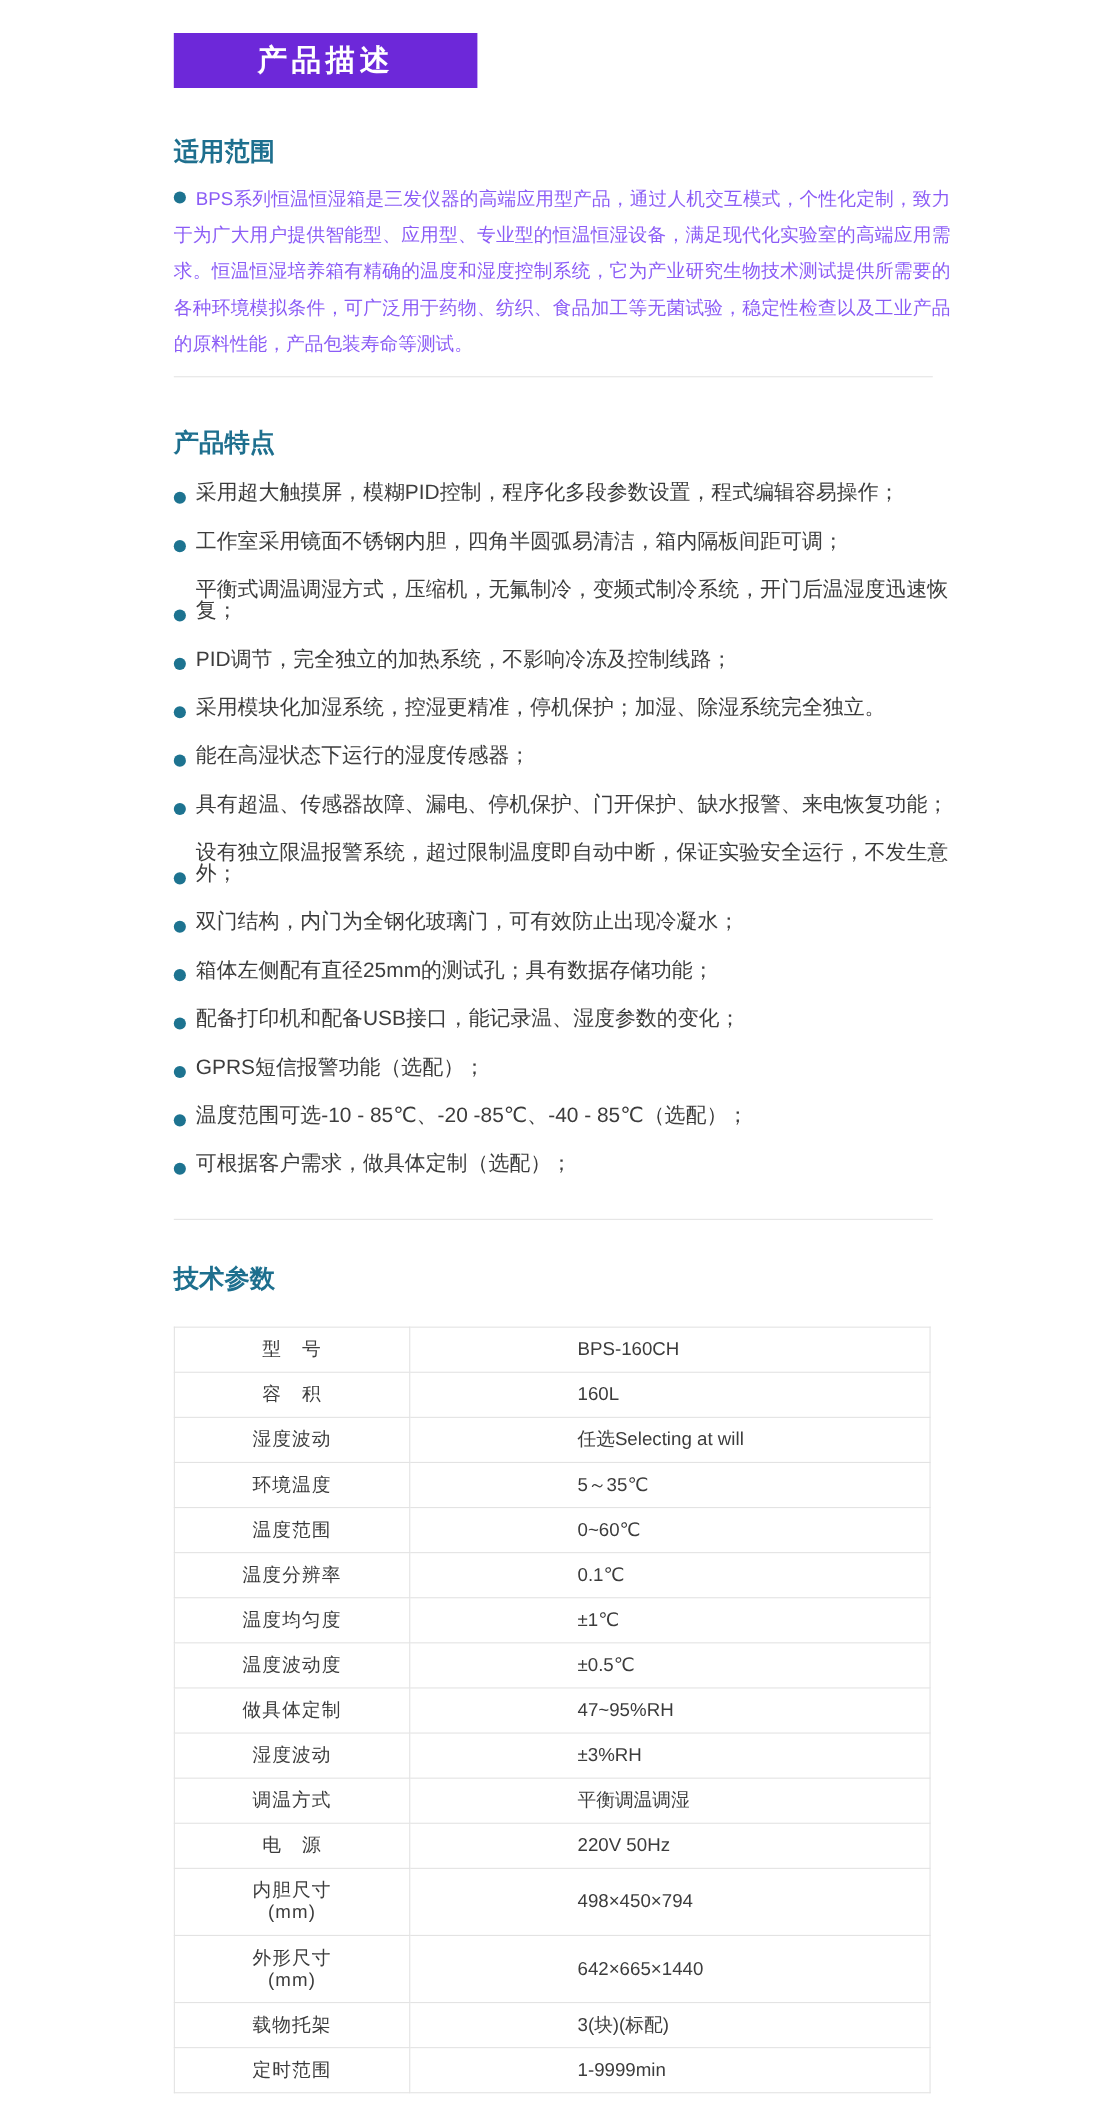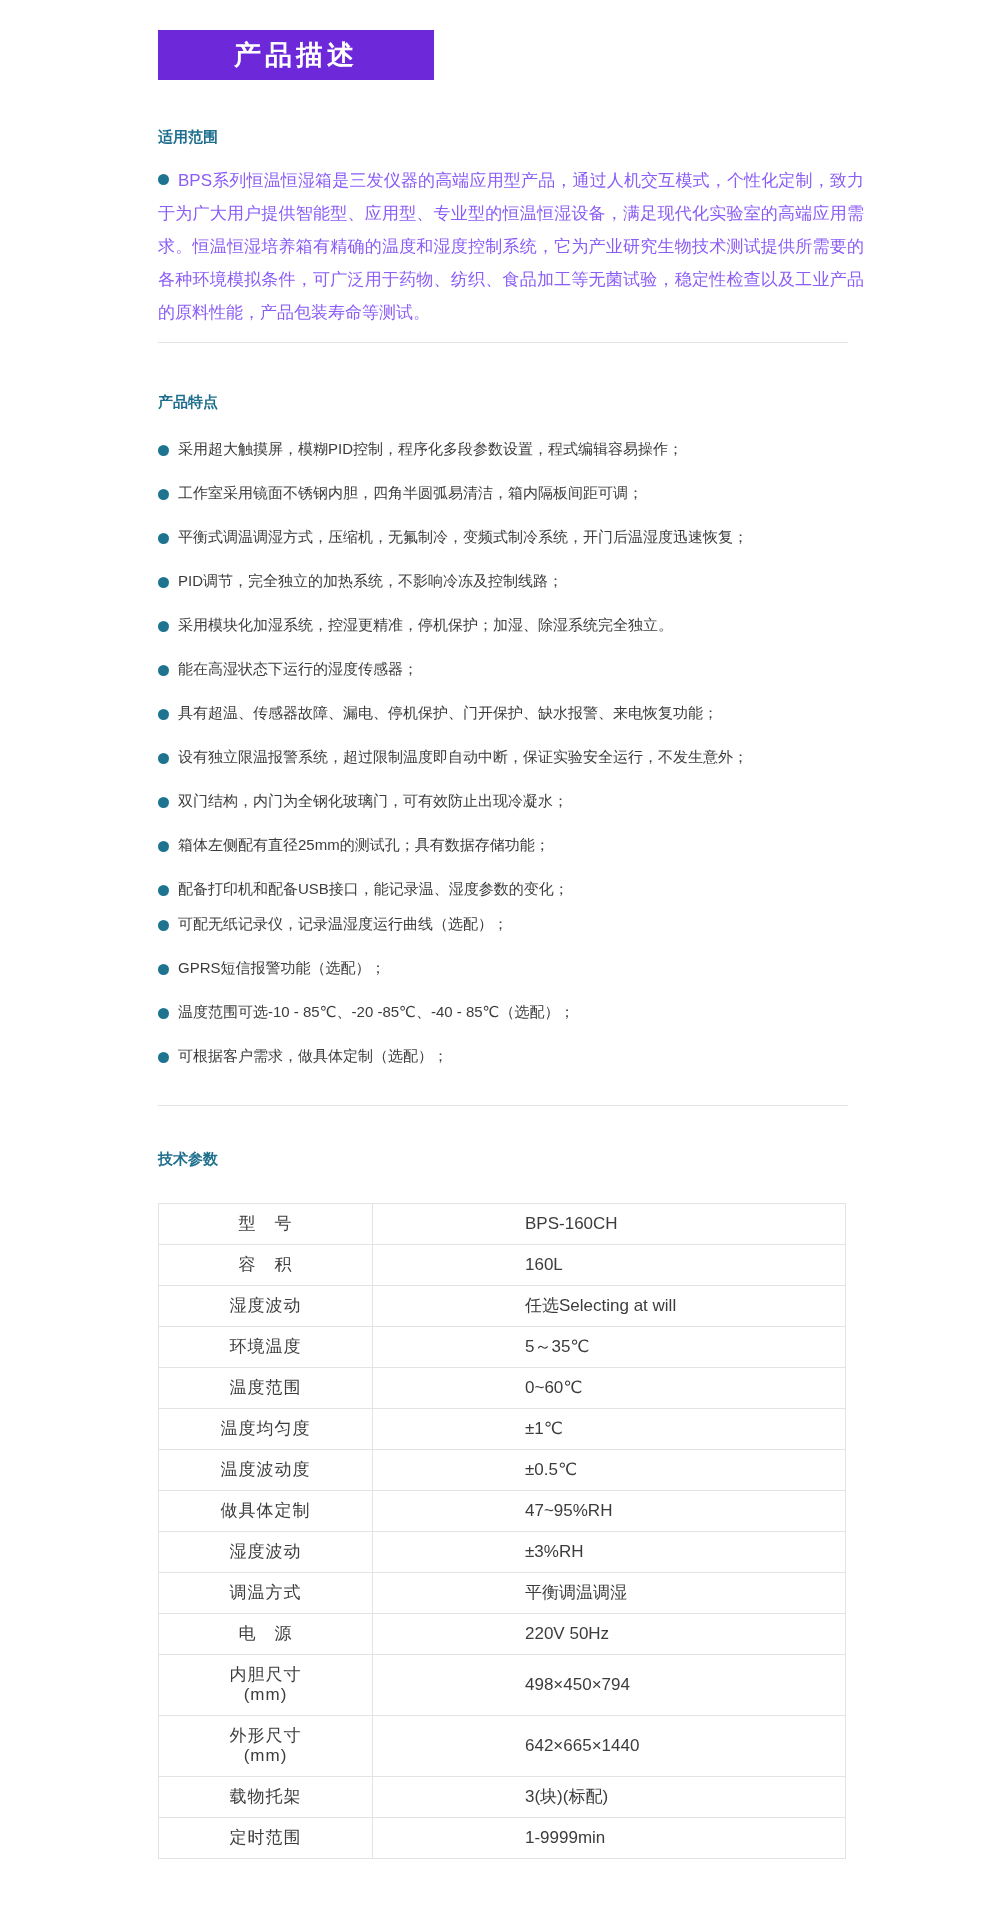--- a/index.html
+++ b/index.html
@@ -22,21 +22,21 @@
     width: 276px; height: 50px;
     background: #6d28d9;
     color: #ffffff;
     display: flex; align-items: center; justify-content: center;
   }
   .banner-title {
     font-size: 27px; font-weight: bold; letter-spacing: 4px;
   }
   
   .section-title {
-    font-size: 15px; font-weight: bold;
+    font-size: 23px; font-weight: bold;
     color: #1e6f8e;
     line-height: 30px;
   }
   .title-scope { margin-top: 42px; }
   .title-features { margin-top: 44px; }
   .title-specs { margin-top: 38px; }
   
   .scope-paragraph {
     margin-top: 12px;
     font-size: 17px;
@@ -61,22 +61,22 @@
   }
   .divider-1 { margin-top: 13px; }
   .divider-2 { margin-top: 40px; }
   
   .feature-list {
     list-style: none;
     margin-top: 22px;
   }
   .feature-item {
     display: flex;
-    align-items: center;
-    font-size: 15px;
+    align-items: flex-end;
+    font-size: 19px;
     line-height: 19px;
     color: #3c3c3c;
     margin-bottom: 25px;
   }
   .feature-item .dot {
     flex: 0 0 11px;
     margin-top: 4px;
   }
   .feature-item.tight { margin-top: -9px; }
   
@@ -170,24 +170,20 @@
   <li class="feature-item">
         <span class="dot"></span>
         <span class="feature-text">箱体左侧配有直径25mm的测试孔；具有数据存储功能；</span>
       </li>
 
   <li class="feature-item">
         <span class="dot"></span>
         <span class="feature-text">配备打印机和配备USB接口，能记录温、湿度参数的变化；</span>
       </li>
 
-  <li class="feature-item tight">
-        <span class="dot"></span>
-        <span class="feature-text">可配无纸记录仪，记录温湿度运行曲线（选配）；</span>
-      </li>
 
   <li class="feature-item">
         <span class="dot"></span>
         <span class="feature-text">GPRS短信报警功能（选配）；</span>
       </li>
 
   <li class="feature-item">
         <span class="dot"></span>
         <span class="feature-text">温度范围可选-10 - 85℃、-20 -85℃、-40 - 85℃（选配）；</span>
       </li>
@@ -222,20 +218,24 @@
   <tr>
     <td class="spec-label">环境温度</td>
     <td class="spec-value">5～35℃</td>
   </tr>
 
   <tr>
     <td class="spec-label">温度范围</td>
     <td class="spec-value">0~60℃</td>
   </tr>
 
+  <tr>
+    <td class="spec-label">温度分辨率</td>
+    <td class="spec-value">0.1℃</td>
+  </tr>
 
   <tr>
     <td class="spec-label">温度均匀度</td>
     <td class="spec-value">±1℃</td>
   </tr>
 
   <tr>
     <td class="spec-label">温度波动度</td>
     <td class="spec-value">±0.5℃</td>
   </tr>

